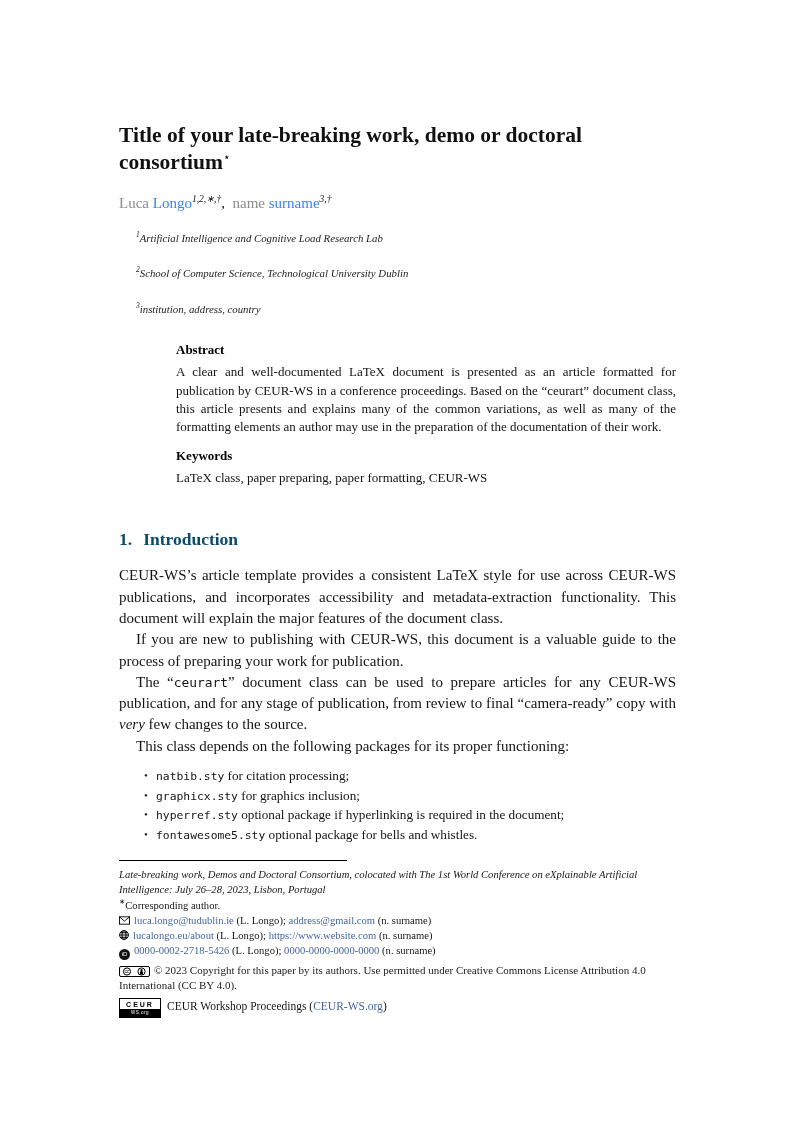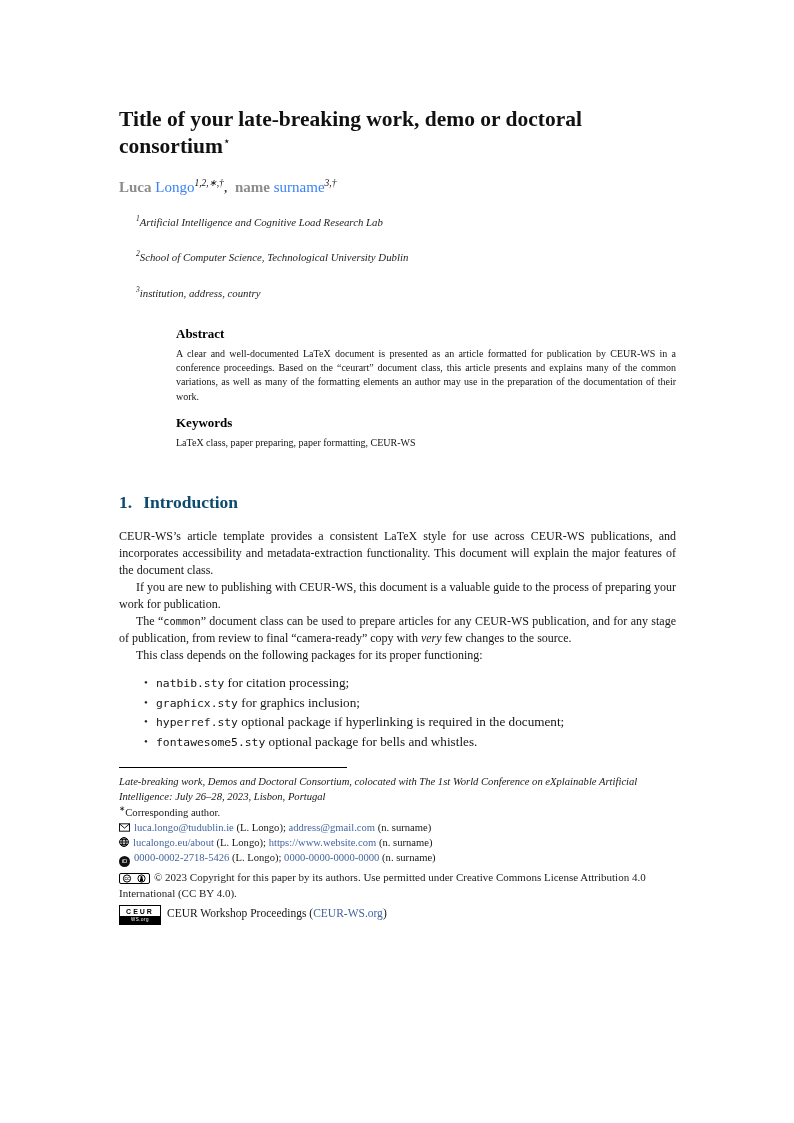--- a/index.html
+++ b/index.html
@@ -1,50 +1,50 @@
 <!DOCTYPE html>
 <html lang="en"><head>
 <meta charset="utf-8">
 <style>
   html, body { margin:0; padding:0; background:#ffffff; }
   body { width:794px; height:1123px; overflow:hidden; }
   .page {
     position:relative; width:794px; height:1123px; background:#fff;
     font-family:"Liberation Serif", serif; color:#141414;
   }
-  .content { position:absolute; left:119px; top:0; width:557px; }
+  .content { position:absolute; left:119px; top:16px; width:557px; }
 
   
   .title { margin:106px 0 0 0; font-size:21.5px; font-weight:bold; line-height:1.26; color:#111; }
   .title-mark { font-size:12px; font-weight:normal; }
 
   
   .authors { margin:17px 0 0 0; font-size:15px; }
-  .author .given { color:#8c8c8c;font-weight:bold; }
+  .author .given { color:#8c8c8c; }
   .author .family { color:#3b82f6; }
   .author-marks { font-size:9.5px; font-style:italic; }
   .author-sep { color:#1a1a1a; }
 
   
   .affiliations { margin-top:15px; }
   .affil { margin:17px; font-size:10.8px; font-style:italic; line-height:1.64; color:#1c1c1c; }
   .affil sup { font-size:7.5px; }
 
   
   .front-block { margin:24px 0 0 57px; width:500px; }
   .front-heading { margin:0 0 5px 0; font-size:13px; font-weight:bold; color:#000; }
-  .front-text { margin:0; font-size:10px; line-height:1.42; text-align:justify; }
+  .front-text { margin:0; font-size:13px; line-height:1.42; text-align:justify; }
   .keywords-block { margin-top:11px; }
 
   
   .section-heading { margin:42px 0 0 0; font-size:17.5px; font-weight:bold; color:#0c4a6e; }
   .sec-num { margin-right:11px; }
 
   
-  .body-par { margin:0; font-size:12px; line-height:1.42; text-align:justify; }
+  .body-par { margin:0; font-size:15px; line-height:1.42; text-align:justify; }
   .body-par.first { margin-top:15px; }
   .indent { text-indent:17px; }
   .mono { font-family:"DejaVu Sans Mono", monospace; font-size:0.86em; }
   em { }
 
   
   .pkg-list { margin:9px 0 0 0; padding:0 0 0 25px; list-style:none; }
   .pkg-item { position:relative; padding-left:12px; font-size:13.2px; line-height:1.48; }
   .pkg-item::before { content:"\2022"; position:absolute; left:0; top:1px; font-size:11px; color:#222; }
 
@@ -102,21 +102,21 @@
 
     <section class="front-block keywords-block">
       <h3 class="front-heading">Keywords</h3>
       <p class="front-text">LaTeX class, paper preparing, paper formatting, CEUR-WS</p>
     </section>
 
     <h2 class="section-heading"><span class="sec-num">1.</span><span>Introduction</span></h2>
 
     <p class="body-par first">CEUR-WS’s article template provides a consistent LaTeX style for use across CEUR-WS publications, and incorporates accessibility and metadata-extraction functionality. This document will explain the major features of the document class.</p>
     <p class="body-par indent">If you are new to publishing with CEUR-WS, this document is a valuable guide to the process of preparing your work for publication.</p>
-    <p class="body-par indent"><span>The “</span><span class="mono">common</span><span>” document class can be used to prepare articles for any CEUR-WS publication, and for any stage of publication, from review to final “camera-ready” copy with </span><em>very</em><span> few changes to the source.</span></p>
+    <p class="body-par indent"><span>The “</span><span class="mono">ceurart</span><span>” document class can be used to prepare articles for any CEUR-WS publication, and for any stage of publication, from review to final “camera-ready” copy with </span><em>very</em><span> few changes to the source.</span></p>
     <p class="body-par indent">This class depends on the following packages for its proper functioning:</p>
 
     <ul class="pkg-list">
       <li class="pkg-item"><span class="mono">natbib.sty</span><span> for citation processing;</span></li>
       <li class="pkg-item"><span class="mono">graphicx.sty</span><span> for graphics inclusion;</span></li>
       <li class="pkg-item"><span class="mono">hyperref.sty</span><span> optional package if hyperlinking is required in the document;</span></li>
       <li class="pkg-item"><span class="mono">fontawesome5.sty</span><span> optional package for bells and whistles.</span></li>
     </ul>
 
     <footer class="footnote">

